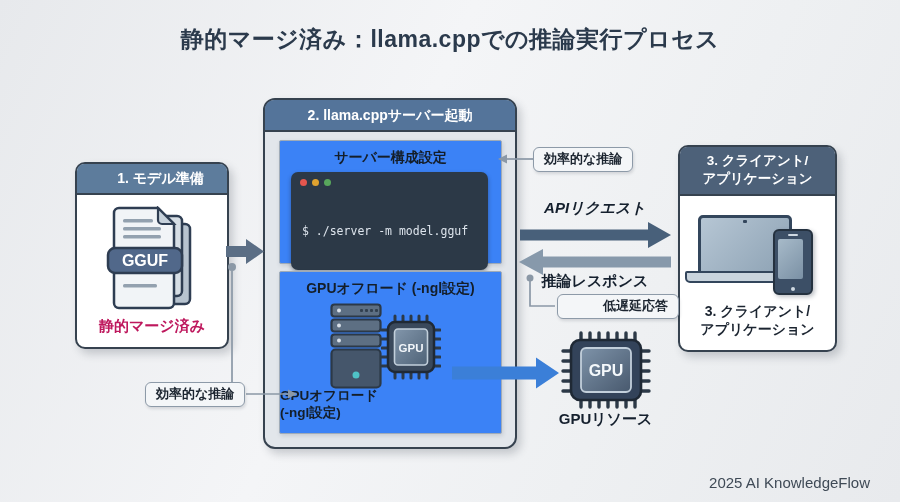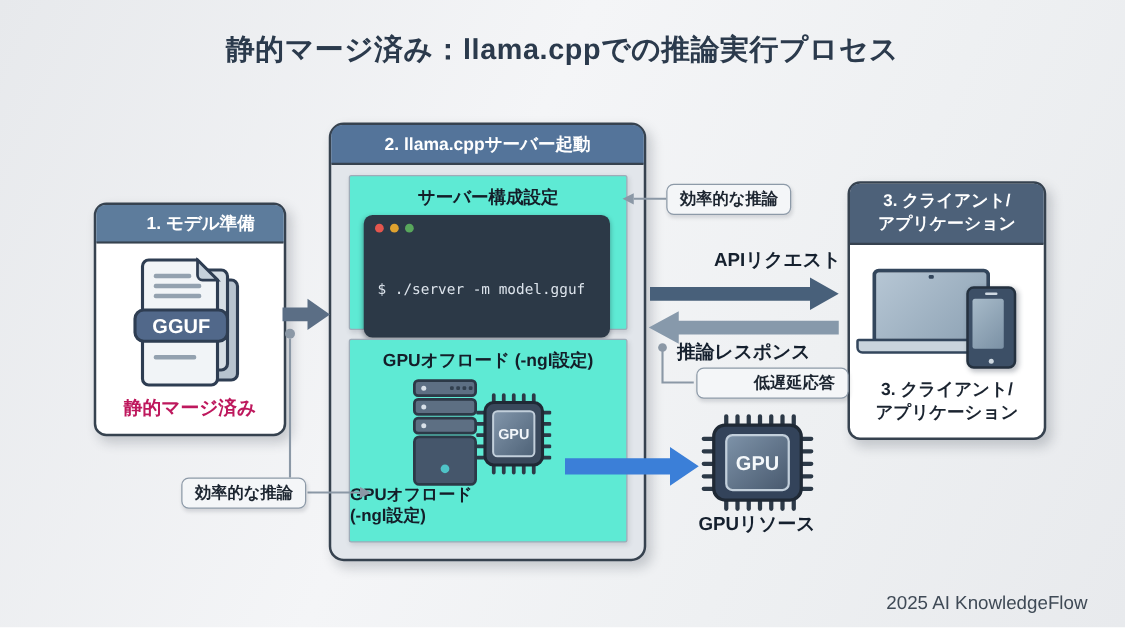--- a/index.html
+++ b/index.html
@@ -16,21 +16,21 @@
   
   .box1{left:75px;top:162px;width:150px;height:183px;}
   .box1 .nbox-header{background:#5d7c9c;font-size:14px;line-height:29px;height:29px;padding-left:17px;}
   .gguf-wrap{position:absolute;left:29px;top:42px;width:92px;height:104px;}
   .box1-caption{position:absolute;left:0;bottom:11px;width:100%;text-align:center;
     font-size:15px;font-weight:bold;color:#be185d;}
   
   .box2{left:263px;top:98px;width:250px;height:347px;background:#e2e6eb;
     border-width:2.5px;border-radius:12px;}
   .box2 .nbox-header{background:#54749a;font-size:14px;line-height:30px;height:30px;border-radius:9px 9px 0 0;}
-  .subpanel{position:absolute;left:14px;width:221px;background:#5eead4;border:1.5px solid #9fabb8;
+  .subpanel{position:absolute;left:14px;width:221px;background:#3b82f6;border:1.5px solid #9fabb8;
     border-radius:2px;box-shadow:1px 2px 4px rgba(45,55,70,.15);}
   .panelA{top:40px;height:122px;}
   .panelB{top:171px;height:161px;}
   .subpanel-title{width:100%;text-align:center;font-size:14px;font-weight:bold;color:#141e29;margin-top:8px;}
   .terminal{position:absolute;left:11px;top:31px;width:197px;height:98px;background:#2c3947;
     border-radius:7px;box-shadow:0 2px 4px rgba(20,28,38,.4);}
   .term-dots{position:absolute;left:9px;top:7px;display:flex;gap:5px;}
   .term-dot{width:7px;height:7px;border-radius:50%;}
   .dot-red{background:#e4564e;} .dot-yellow{background:#dfa22f;} .dot-green{background:#58a75c;}
   .term-body{position:absolute;left:11px;top:22px;font-family:"DejaVu Sans Mono","Liberation Mono",monospace;
@@ -62,21 +62,21 @@
   .box3-caption{position:absolute;left:0;bottom:12px;width:100%;text-align:center;
     font-size:14px;font-weight:bold;color:#1b2430;line-height:18px;}
   
   .tag{position:absolute;background:#f4f6f8;border:1.5px solid #8d9aa8;border-radius:6px;
     font-size:13px;font-weight:bold;color:#1c2530;padding:2px 10px 3px 10px;line-height:18px;
     box-shadow:1px 2px 3px rgba(45,55,70,.15);z-index:6;}
   .tag-eff-top{left:533px;top:147px;}
   .tag-low-latency{left:557px;top:294px;padding-left:45px;}
   .tag-eff-bottom{left:145px;top:382px;}
   .flow-text{position:absolute;font-size:15px;font-weight:bold;color:#15202e;text-align:center;z-index:6;}
-  .txt-api{left:542px;top:199px;width:160px;}
+  .txt-api{left:515px;top:199px;width:160px;font-style:italic;}
   .txt-resp{left:515px;top:272px;width:160px;}
   .txt-gpu-res{left:548px;top:410px;width:115px;}
   
   .overlay{position:absolute;left:0;top:0;z-index:5;pointer-events:none;}
   .chip-resource{position:absolute;left:560px;top:331px;z-index:4;}
   .footer{position:absolute;right:30px;bottom:11px;font-size:15px;color:#3f4a56;}
 </style>
 </head>
 <body>
 

